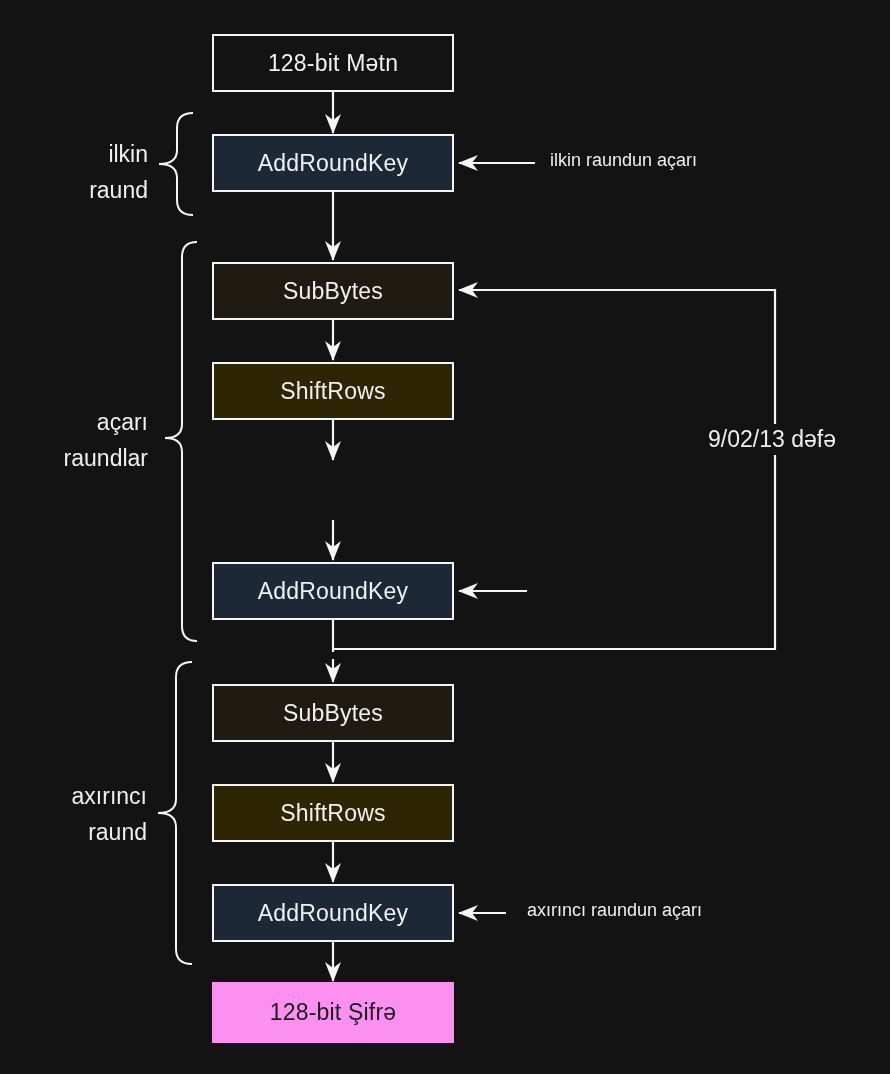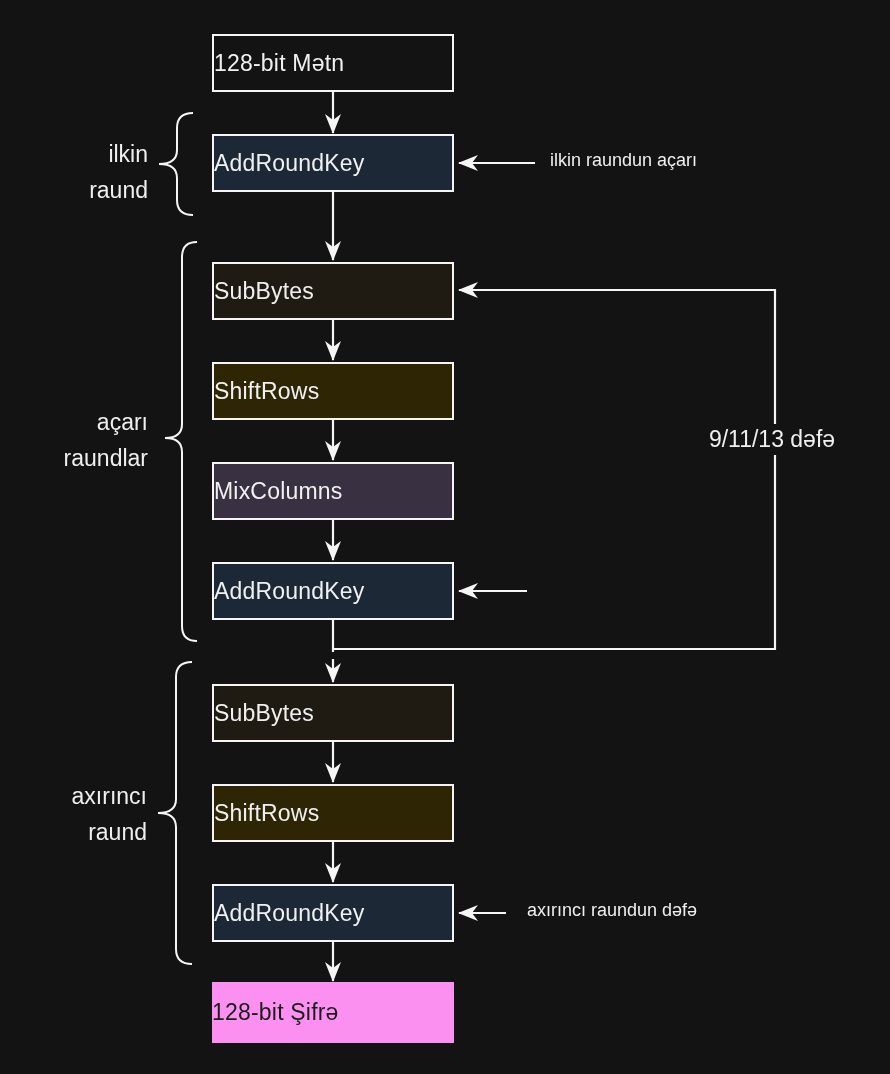--- a/index.html
+++ b/index.html
@@ -15,21 +15,21 @@
   }
   #wires{
     position:absolute;left:0;top:0;
     width:890px;height:1074px;
   }
   .node{
     position:absolute;
     width:242px;height:58px;
     box-sizing:border-box;
     border:2px solid #f5f5f5;
-    display:flex;align-items:center;
+    display:flex;align-items:center;justify-content:center;
     font-size:23px;
     letter-spacing:0.2px;
   }
   .node.no-border{border:none;height:61px;}
   .side-label{
     position:absolute;
     text-align:right;
     font-size:23px;
     line-height:36px;
     color:#efefef;
@@ -89,23 +89,20 @@
     </div>
   <div class="node" style="left: 212px; top: 134px; background: rgb(29, 40, 54); color: rgb(240, 240, 240);">
       <span>AddRoundKey</span>
     </div>
   <div class="node" style="left: 212px; top: 262px; background: rgb(32, 27, 18); color: rgb(240, 240, 240);">
       <span>SubBytes</span>
     </div>
   <div class="node" style="left: 212px; top: 362px; background: rgb(46, 37, 5); color: rgb(240, 240, 240);">
       <span>ShiftRows</span>
     </div>
-  <div class="node" style="left: 212px; top: 462px; background: rgb(57, 48, 65); color: rgb(240, 240, 240);">
-      <span>MixColumns</span>
-    </div>
   <div class="node" style="left: 212px; top: 562px; background: rgb(29, 40, 54); color: rgb(240, 240, 240);">
       <span>AddRoundKey</span>
     </div>
   <div class="node" style="left: 212px; top: 684px; background: rgb(32, 27, 18); color: rgb(240, 240, 240);">
       <span>SubBytes</span>
     </div>
   <div class="node" style="left: 212px; top: 784px; background: rgb(46, 37, 5); color: rgb(240, 240, 240);">
       <span>ShiftRows</span>
     </div>
   <div class="node" style="left: 212px; top: 884px; background: rgb(29, 40, 54); color: rgb(240, 240, 240);">
@@ -122,17 +119,17 @@
   <div class="side-label" style="right:742px;top:404px;">
     <div>açarı</div>
     <div>raundlar</div>
   </div>
   <div class="side-label" style="right:743px;top:778px;">
     <div>axırıncı</div>
     <div>raund</div>
   </div>
 
   <div class="key-label" style="left:550px;top:150px;">ilkin raundun açarı</div>
-  <div class="key-label" style="left:527px;top:900px;">axırıncı raundun dəfə</div>
+  <div class="key-label" style="left:527px;top:900px;">axırıncı raundun açarı</div>
 
-  <div class="loop-label" style="left: 772px; top: 424px; background: rgb(19, 19, 19);">9/11/13 dəfə</div>
+  <div class="loop-label" style="left: 772px; top: 424px; background: rgb(19, 19, 19);">9/02/13 dəfə</div>
 
 </div>
 
 </body></html>

